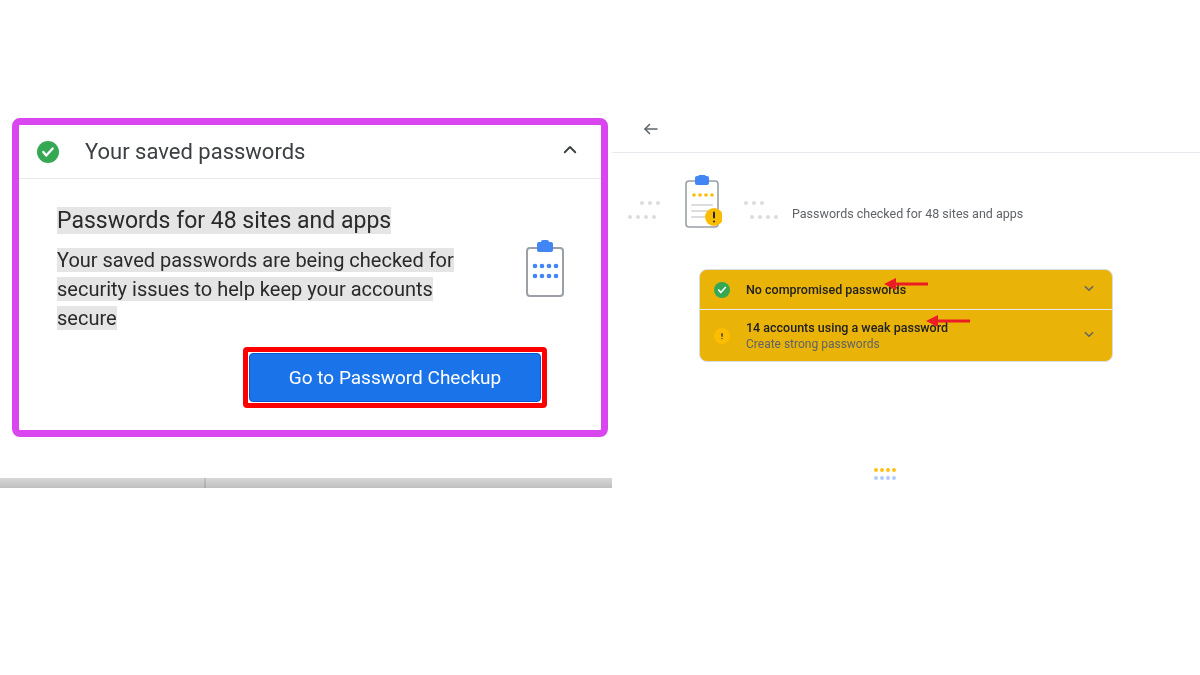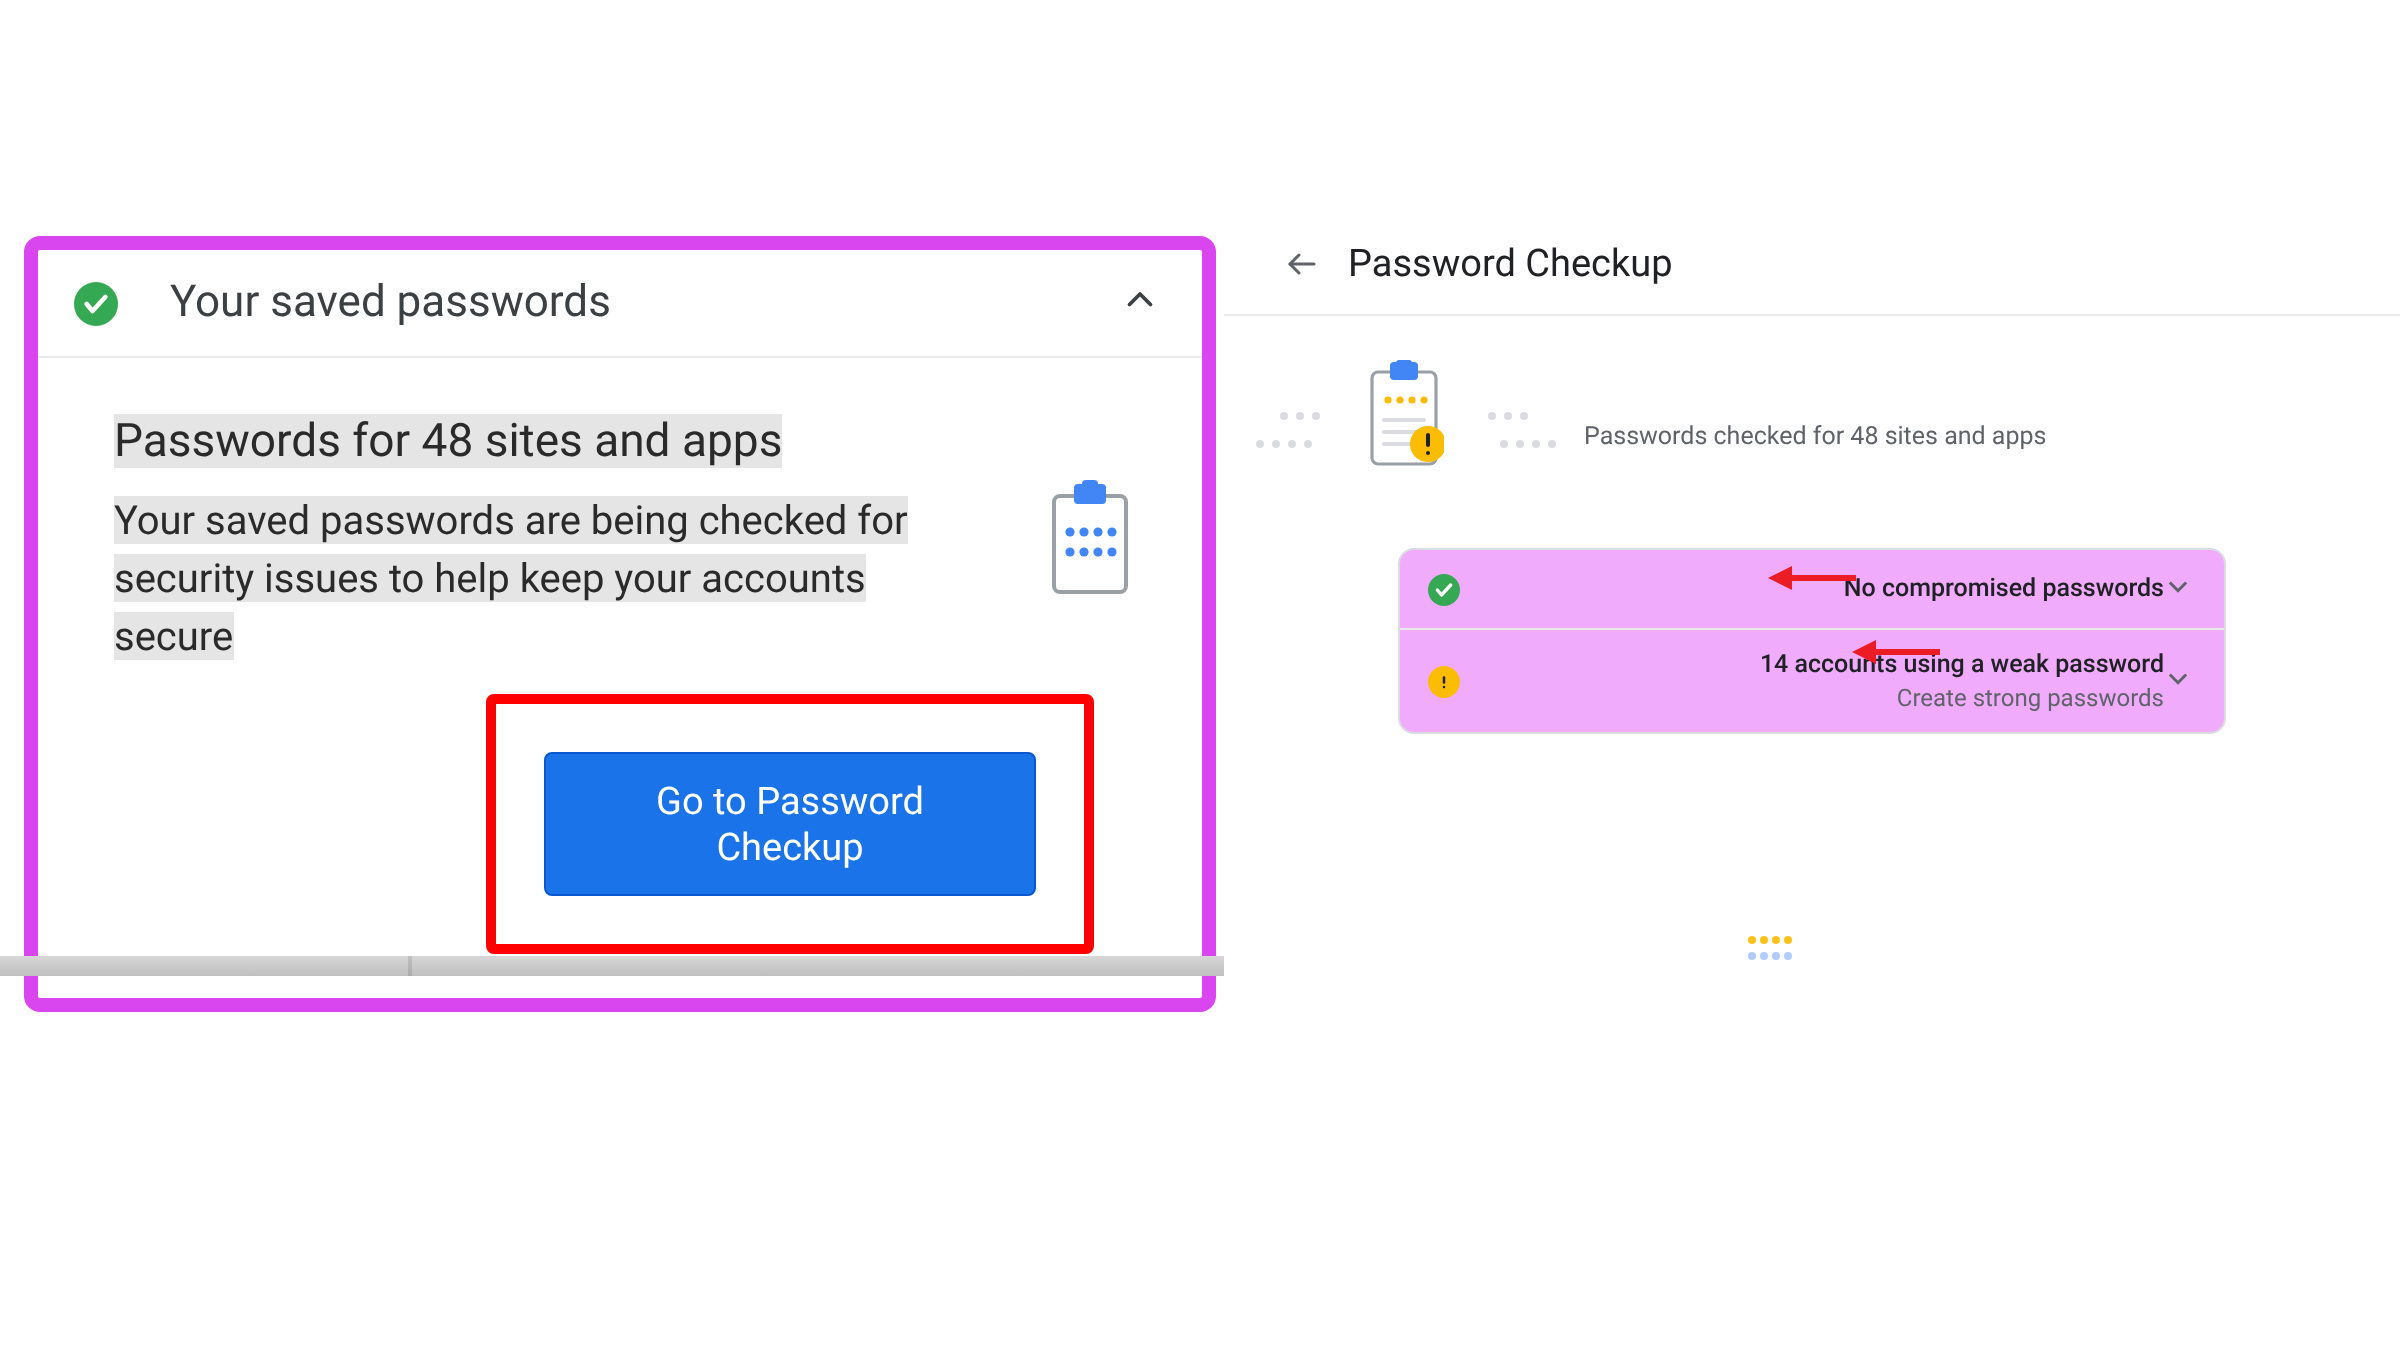--- a/index.html
+++ b/index.html
@@ -77,21 +77,21 @@
     flex-shrink: 0;
     margin-top: -6px;
   }
 
   .red-box {
     margin-top: 14px;
     border: 5px solid #ff0000;
     border-radius: 4px;
     width: 304px;
     margin-left: 186px;
-    padding: 24px;
+    padding: 1px;
   }
   .primary-btn {
     background: #1a73e8;
     border: 1px solid #0b57d0;
     color: #fff;
     font-size: 19px;
     padding: 12px 20px;
     width: 100%;
     border-radius: 4px;
     cursor: pointer;
@@ -162,22 +162,21 @@
     font-size: 12.5px;
     color: #5f6368;
     margin-top: 10px;
   }
 
   .result-list {
     width: 414px;
     margin: 14px auto 0;
     border: 1px solid #dadce0;
     border-radius: 8px;
-    background:#f0abfc;
-    text-align:right;
+    background:#eab308;
   }
   .result-row {
     display:flex;
     align-items:center;
     padding: 10px 16px 10px 14px;
     position: relative;
   }
   .result-row + .result-row { border-top: 1px solid #e8eaed; }
   .status-icon {
     width: 16px; height:16px;
@@ -260,21 +259,20 @@
 <div class="bottom-strip"></div>
 
 <div class="right-panel">
   <div class="right-header">
     <span class="back-arrow">
       <svg viewBox="0 0 24 24" fill="none" stroke="currentColor" stroke-width="2" stroke-linecap="round" stroke-linejoin="round">
           <line x1="20" y1="12" x2="4" y2="12"></line>
           <polyline points="10 6 4 12 10 18"></polyline>
         </svg>
     </span>
-    <div class="right-title">Password Checkup</div>
   </div>
 
   <div class="hero">
     <div class="hero-graphic">
       <svg class="hero-dots" viewBox="0 0 180 30">
         <g fill="#dadce0">
           <circle cx="30" cy="8" r="2"></circle>
             <circle cx="38" cy="8" r="2"></circle>
             <circle cx="46" cy="8" r="2"></circle>
           <circle cx="18" cy="22" r="2"></circle>

